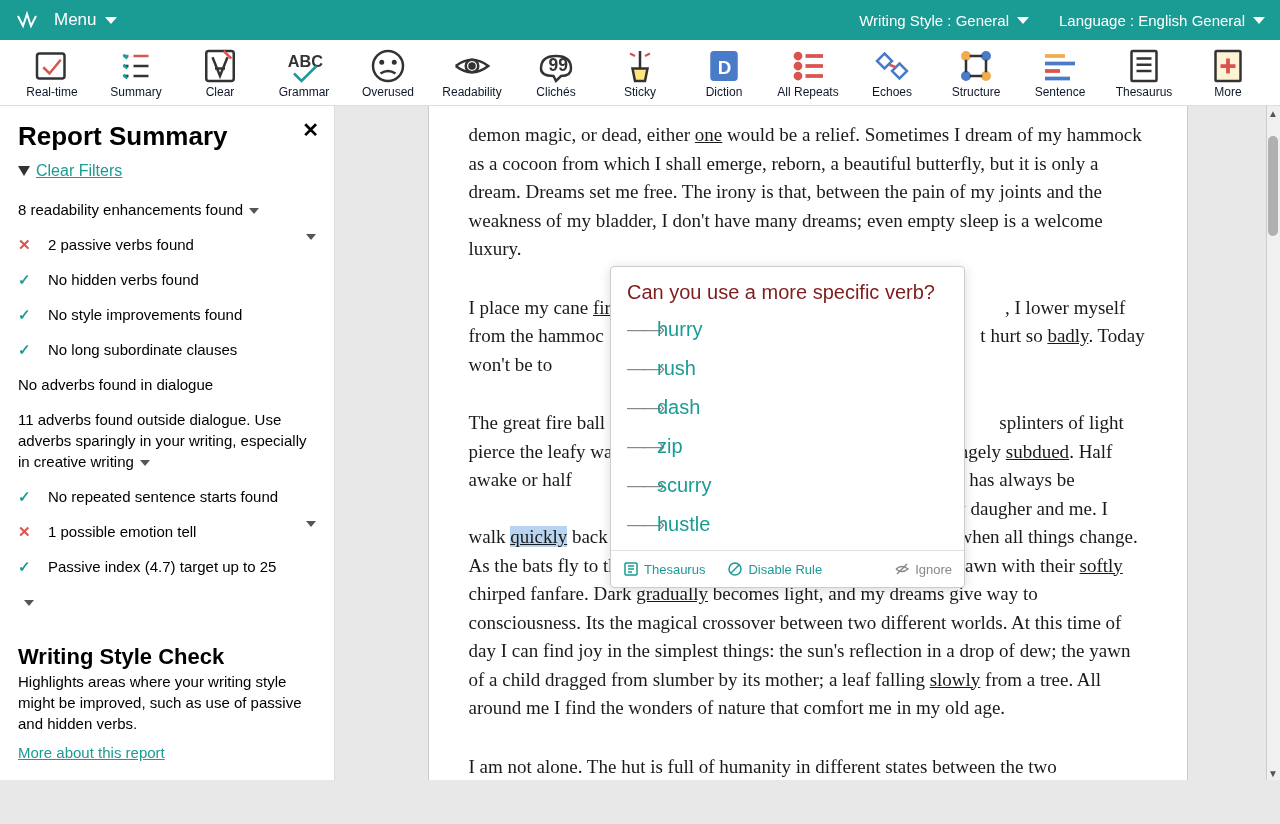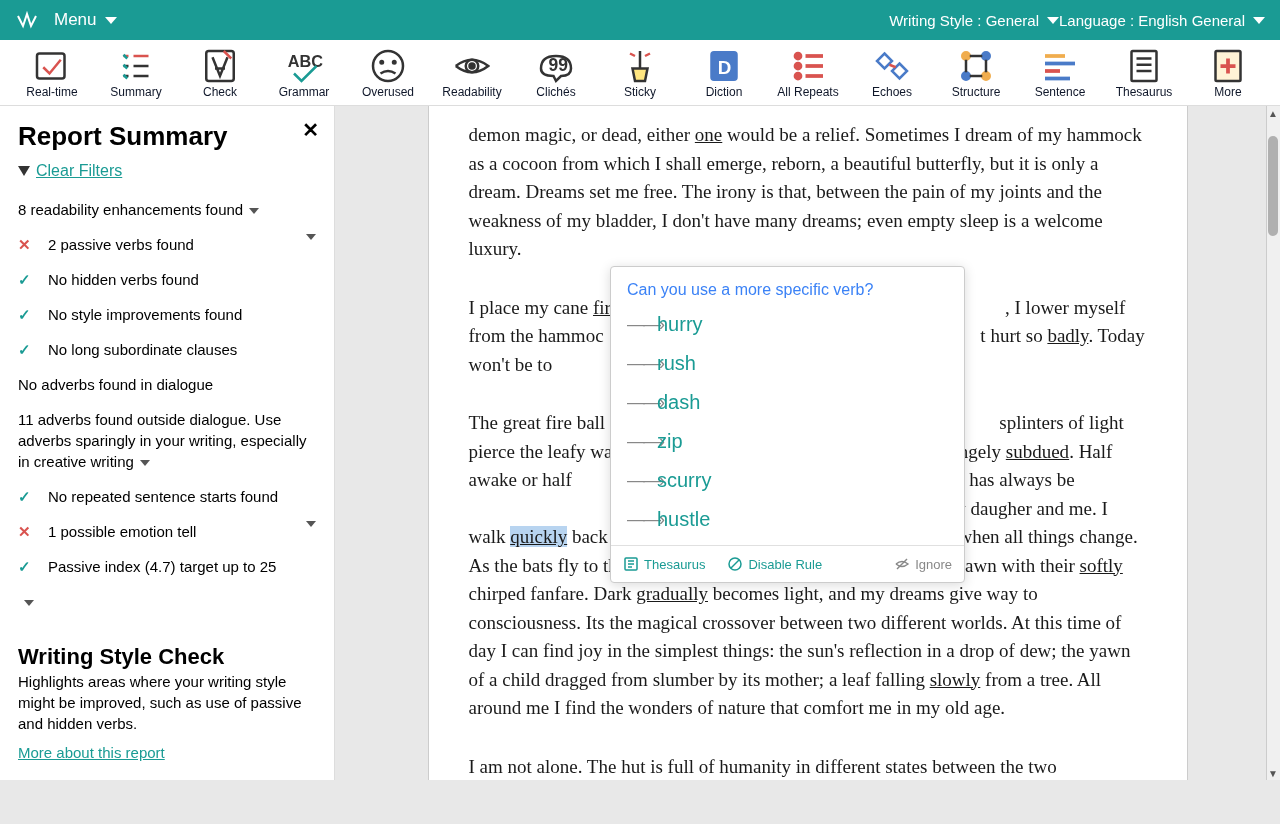--- a/index.html
+++ b/index.html
@@ -1,21 +1,21 @@
 <!DOCTYPE html>
 <html><head>
 <meta charset="utf-8">
 <style>
 * { box-sizing: border-box; margin: 0; padding: 0; }
 body { font-family: 'Segoe UI', Arial, sans-serif; width: 1280px; height: 824px; overflow: hidden; background: #e8e8e8; }
 .topbar { background: #1a9b94; color: #fff; height: 40px; display: flex; align-items: center; padding: 0 15px; }
 .logo-icon { width: 24px; height: 24px; margin-right: 15px; }
 .menu-btn { display: flex; align-items: center; font-size: 17px; cursor: pointer; justify-content: center; }
 .chevron-down { width: 0; height: 0; border-left: 6px solid transparent; border-right: 6px solid transparent; border-top: 7px solid #fff; margin-left: 8px; }
-.topbar-right { margin-left: auto; display: flex; font-size: 15px; text-align: right; }
+.topbar-right { margin-left: auto; display: flex; gap: 30px; font-size: 15px; text-align: right; }
 .topbar-dd { display: flex; align-items: center; cursor: pointer; }
 .toolbar { background: #fff; border-bottom: 1px solid #ddd; display: flex; padding: 8px 10px 4px; }
 .tool-btn { display: flex; flex-direction: column; align-items: center; width: 85px; cursor: pointer; padding: 2px 0; justify-content: space-between; }
 .tool-icon { height: 32px; width: 40px; display: flex; align-items: center; justify-content: center; color: #333; }
 .tool-label { font-size: 12px; color: #0f172a; margin-top: 3px; white-space: nowrap; }
 .main { display: flex; height: calc(100% - 150px); }
 .sidebar { width: 335px; background: #fff; padding: 15px 18px; overflow-y: auto; position: relative; border-right: 1px solid #ddd; }
 .sidebar h2 { font-size: 26px; font-weight: 700; margin-bottom: 10px; }
 .close-x { position: absolute; top: 12px; right: 15px; font-size: 20px; font-weight: bold; cursor: pointer; }
 .clear-filters { display: flex; align-items: center; color: #1a9b94; text-decoration: underline; font-size: 16px; margin-bottom: 12px; cursor: pointer; }
@@ -29,21 +29,21 @@
 .no-icon-item { padding: 7px 0; font-size: 15px; line-height: 1.4; }
 .style-check-title { font-size: 22px; font-weight: 700; margin-top: 25px; margin-bottom: 1px; }
 .style-check-desc { font-size: 15px; line-height: 1.4; margin-bottom: 10px; }
 .more-link { color: #1a9b94; text-decoration: underline; font-size: 15px; cursor: pointer; }
 .content-area { flex: 1; background: #e8e8e8; display: flex; justify-content: center; overflow: hidden; position: relative; }
 .doc-page { background: #fff; width: 760px; padding: 15px 40px; font-size: 19px; line-height: 1.5; color: #1a1a1a; font-family: Georgia, serif; overflow: hidden; border-left: 1px solid #ccc; border-right: 1px solid #ccc; }
 .doc-page p { margin-bottom: 30px; }
 .ul { text-decoration: underline; }
 .hl { background: #b8d4f0; }
 .popup { position: absolute; background: #fff; border: 1px solid #ccc; border-radius: 4px; box-shadow: 0 2px 12px rgba(0,0,0,0.15); width: 355px; }
-.popup-header { padding: 14px 16px 6px; color: #3b82f6; font-size: 16px; }
+.popup-header { padding: 14px 16px 6px; color: #7f1d1d; font-size: 20px; }
 .popup-item { display: flex; align-items: center; padding: 8px 16px; font-size: 20px; color: #1a9b94; cursor: pointer; }
 .arrow-r { width: 30px; color: #888; font-size: 18px; letter-spacing: -2px; }
 .popup-footer { border-top: 1px solid #e0e0e0; display: flex; padding: 10px 12px; margin-top: 6px; }
 .popup-fbtn { display: flex; align-items: center; font-size: 13px; color: #1a9b94; cursor: pointer; margin-right: 22px; }
 .popup-fbtn.gray { color: #888; }
 .fbtn-icon { width: 16px; height: 16px; margin-right: 5px; display: inline-block; }
 .scrollbar { position: absolute; right: 0; top: 0; bottom: 0; width: 14px; background: #f0f0f0; border-left: 1px solid #ccc; }
 .scroll-thumb { position: absolute; right: 2px; top: 30px; width: 10px; height: 100px; background: #b0b0b0; border-radius: 5px; }
 .scroll-arrow { position: absolute; right: 2px; width: 10px; height: 10px; font-size: 10px; color: #555; text-align: center; }
 </style>
@@ -94,21 +94,21 @@
       <div class="tool-label">Summary</div>
     </div>
     <div class="tool-btn">
       <div class="tool-icon">
         <svg viewBox="0 0 32 32" fill="none" stroke="#333" stroke-width="2">
           <rect x="5" y="4" width="22" height="24" rx="2"></rect>
           <path d="M10 9 L16 24 L22 9 M12 18 L20 18"></path>
           <path d="M19 4 L25 10" stroke="#d9534f"></path>
         </svg>
       </div>
-      <div class="tool-label">Check</div>
+      <div class="tool-label">Clear</div>
     </div>
     <div class="tool-btn">
       <div class="tool-icon">
         <svg viewBox="0 0 32 32" fill="none" stroke="#333" stroke-width="2">
           <text x="3" y="17" font-size="13" fill="#333" stroke="none" font-weight="bold">ABC</text>
           <path d="M8 22 L14 28 L26 16" stroke="#1a9b94"></path>
         </svg>
       </div>
       <div class="tool-label">Grammar</div>
     </div>

